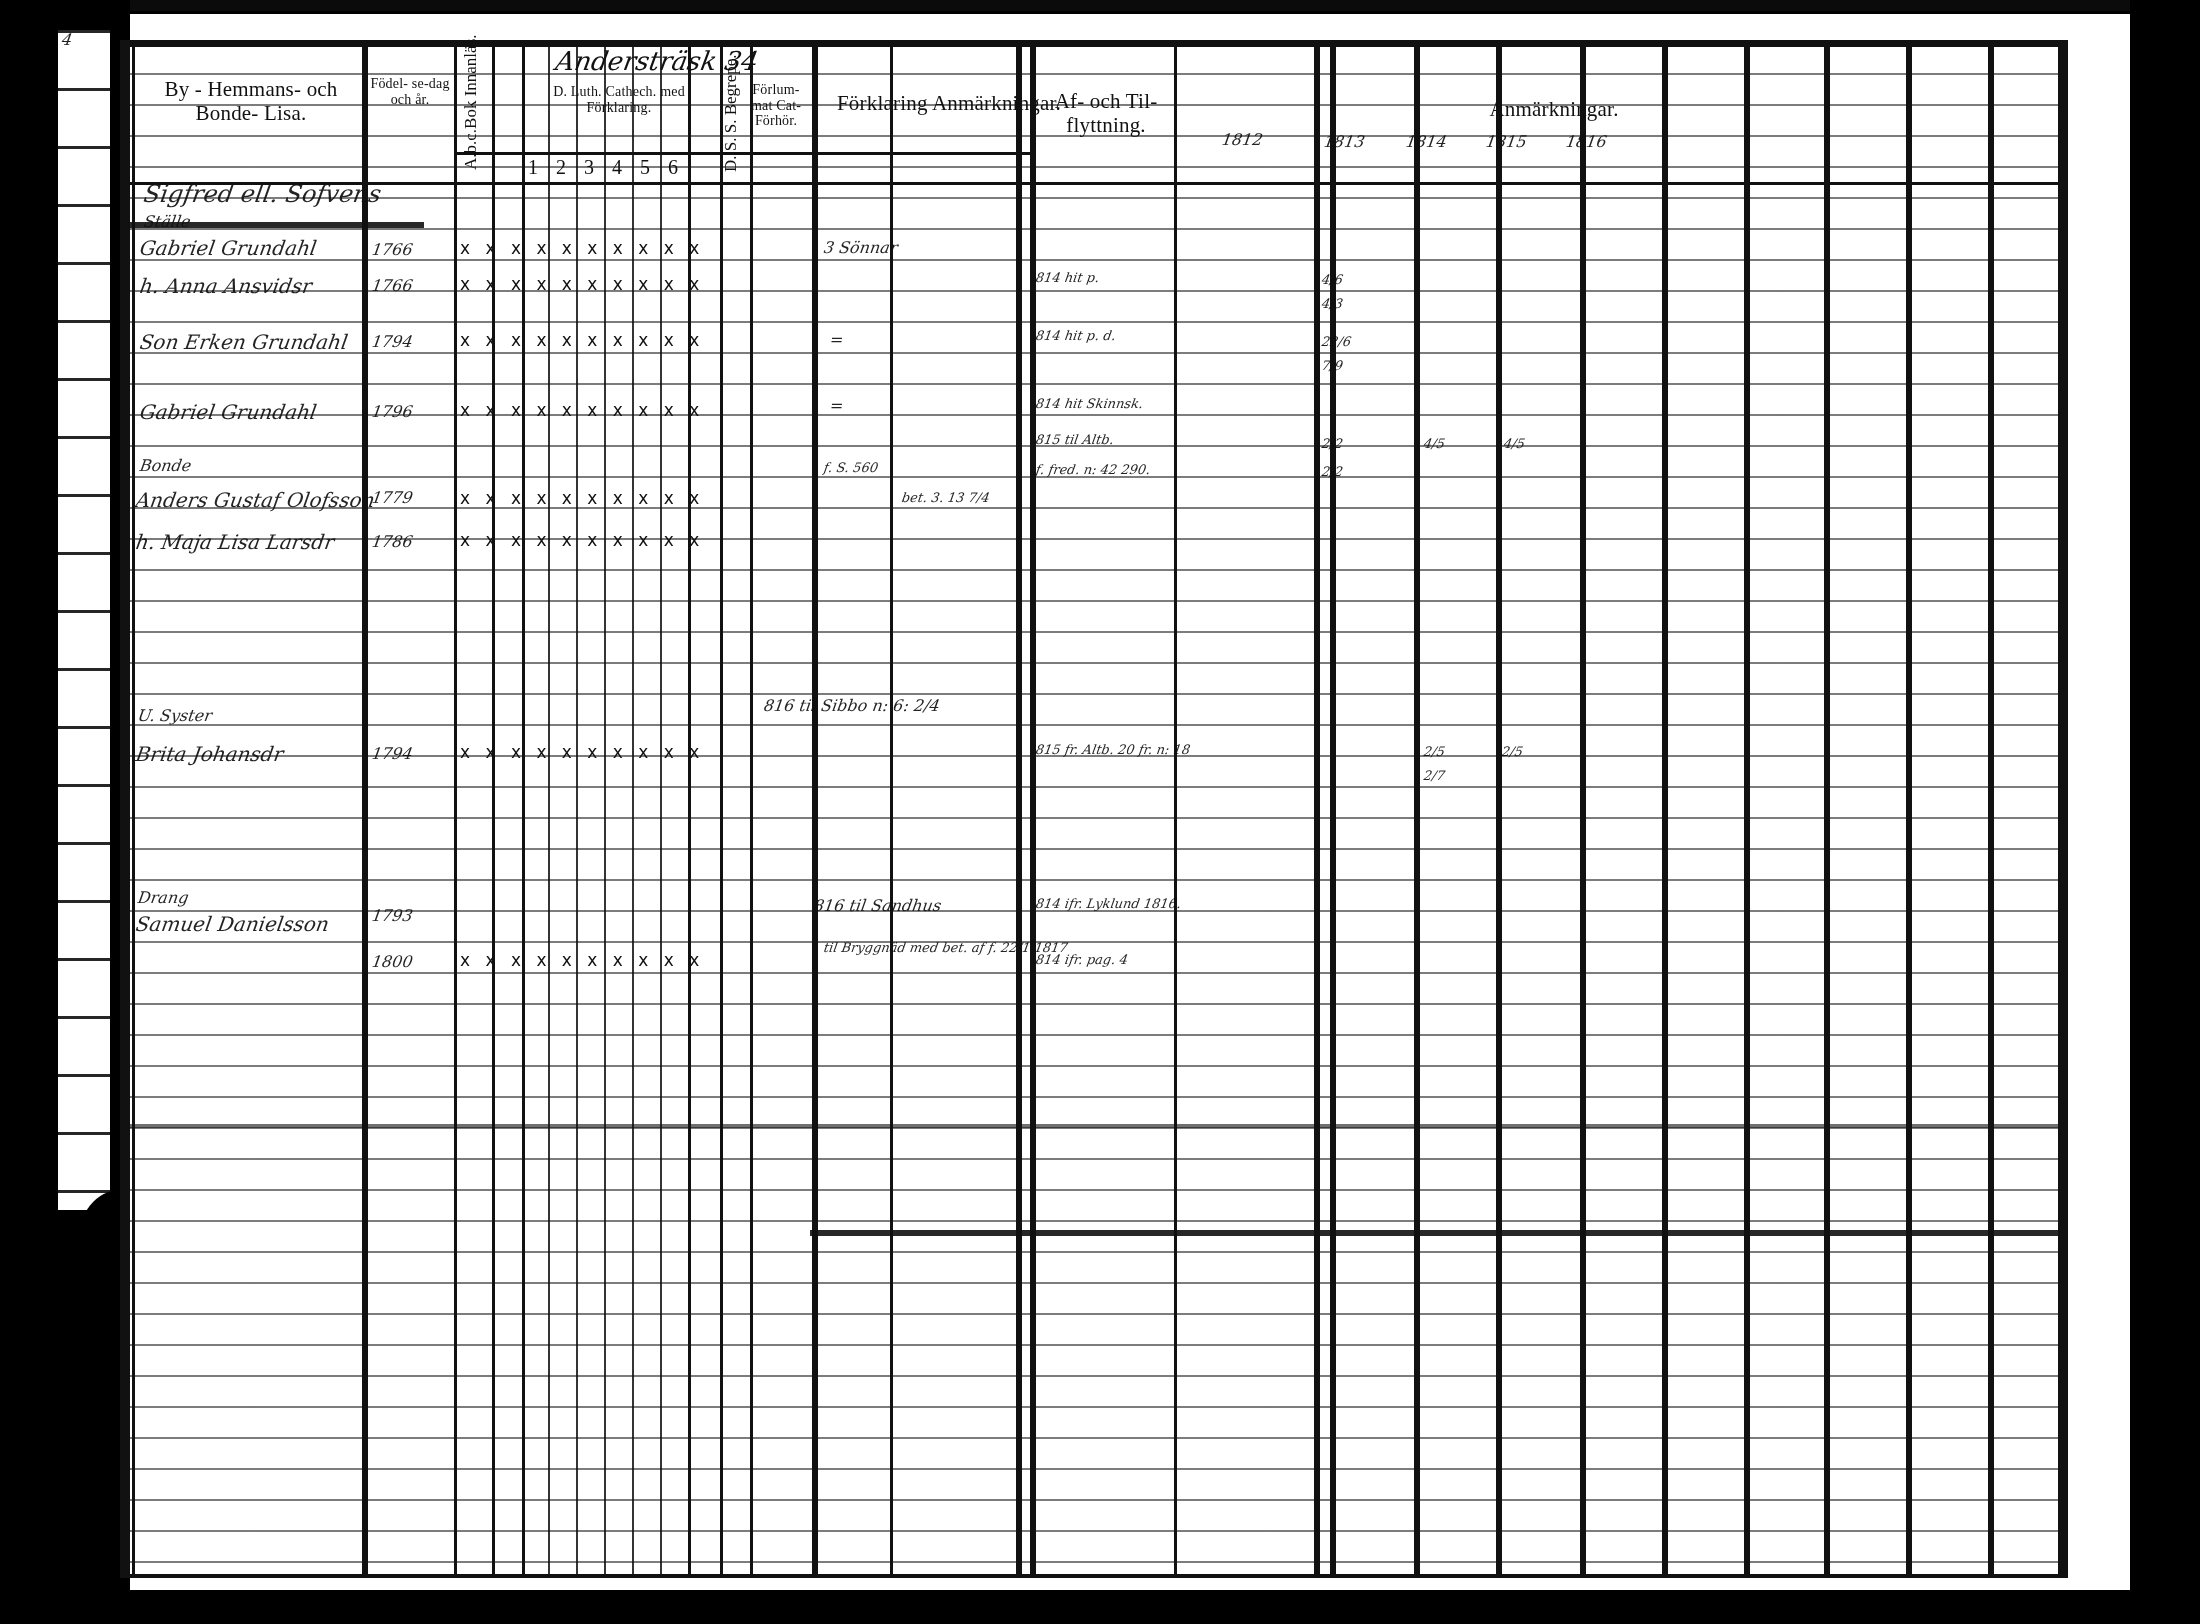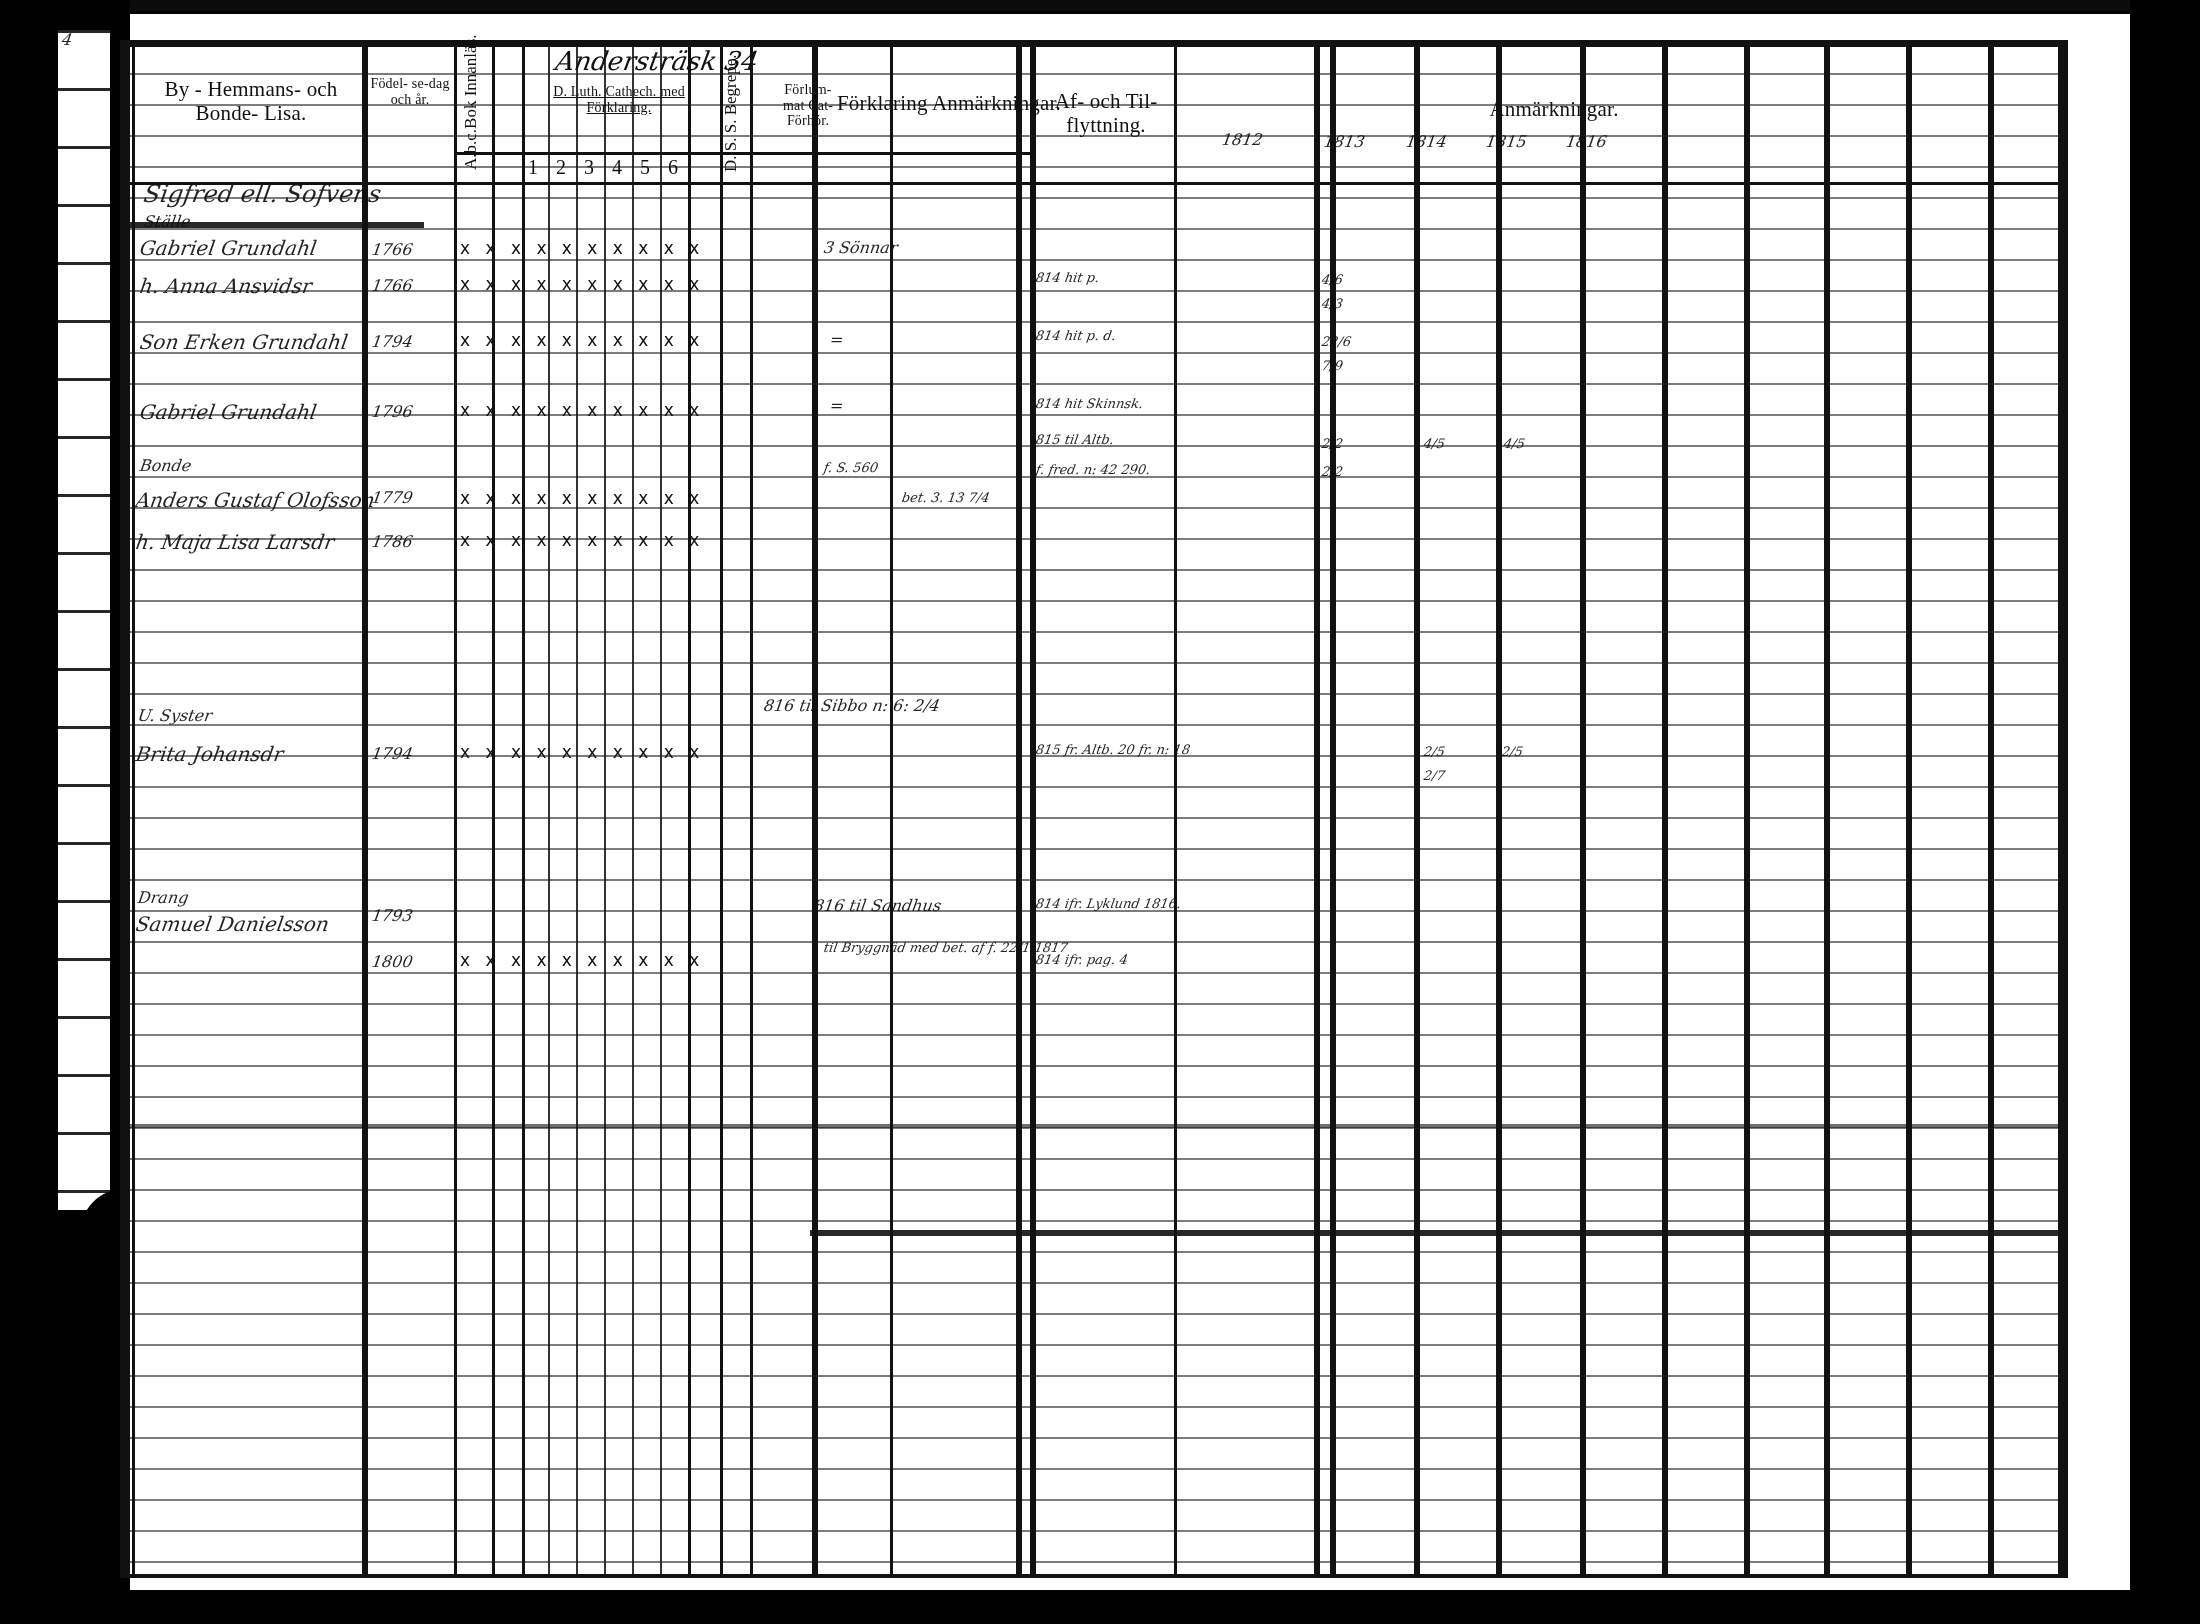--- a/index.html
+++ b/index.html
@@ -238,23 +238,23 @@
     <div class="vline thick" style="left:1864px;"></div>
     <div class="vline thick" style="left:1934px;"></div>
 
     <div class="head-rule" style="top:0px;"></div>
     <div class="head-rule" style="top:108px; left:330px; right:1030px;"></div>
     <div class="head-rule" style="top:138px;"></div>
 
     <div class="colhead" style="left:22px;top:34px;width:210px;">By - Hemmans- och Bonde- Lisa.</div>
     <div class="colhead small" style="left:244px;top:32px;width:84px;">Födel- se-dag och år.</div>
     <div class="vert" style="left:338px;top:26px;height:100px;">A.b.c.Bok Innanläs.</div>
-    <div class="colhead small" style="left:400px;top:40px;width:190px;text-decoration:underline;">D. Luth. Cathech. med Förklaring.</div>
+    <div class="colhead small" style="left:400px;top:40px;width:190px;">D. Luth. Cathech. med Förklaring.</div>
     <div class="vert" style="left:598px;top:24px;height:104px;">D. S. S. Begrepe.</div>
-    <div class="colhead small" style="left:654px;top:38px;width:60px;">Förlum- mat Cat- Förhör.</div>
+    <div class="colhead small" style="left:622px;top:38px;width:60px;">Förlum- mat Cat- Förhör.</div>
     <div class="colhead" style="left:700px;top:48px;width:250px;">Förklaring Anmärkningar.</div>
     <div class="colhead" style="left:912px;top:46px;width:140px;">Af- och Til- flyttning.</div>
     <div class="colhead" style="left:1260px;top:54px;width:340px;">Anmärkningar.</div>
 
     <div class="numrow" style="left:404px;top:112px;">1</div>
     <div class="numrow" style="left:432px;top:112px;">2</div>
     <div class="numrow" style="left:460px;top:112px;">3</div>
     <div class="numrow" style="left:488px;top:112px;">4</div>
     <div class="numrow" style="left:516px;top:112px;">5</div>
     <div class="numrow" style="left:544px;top:112px;">6</div>

